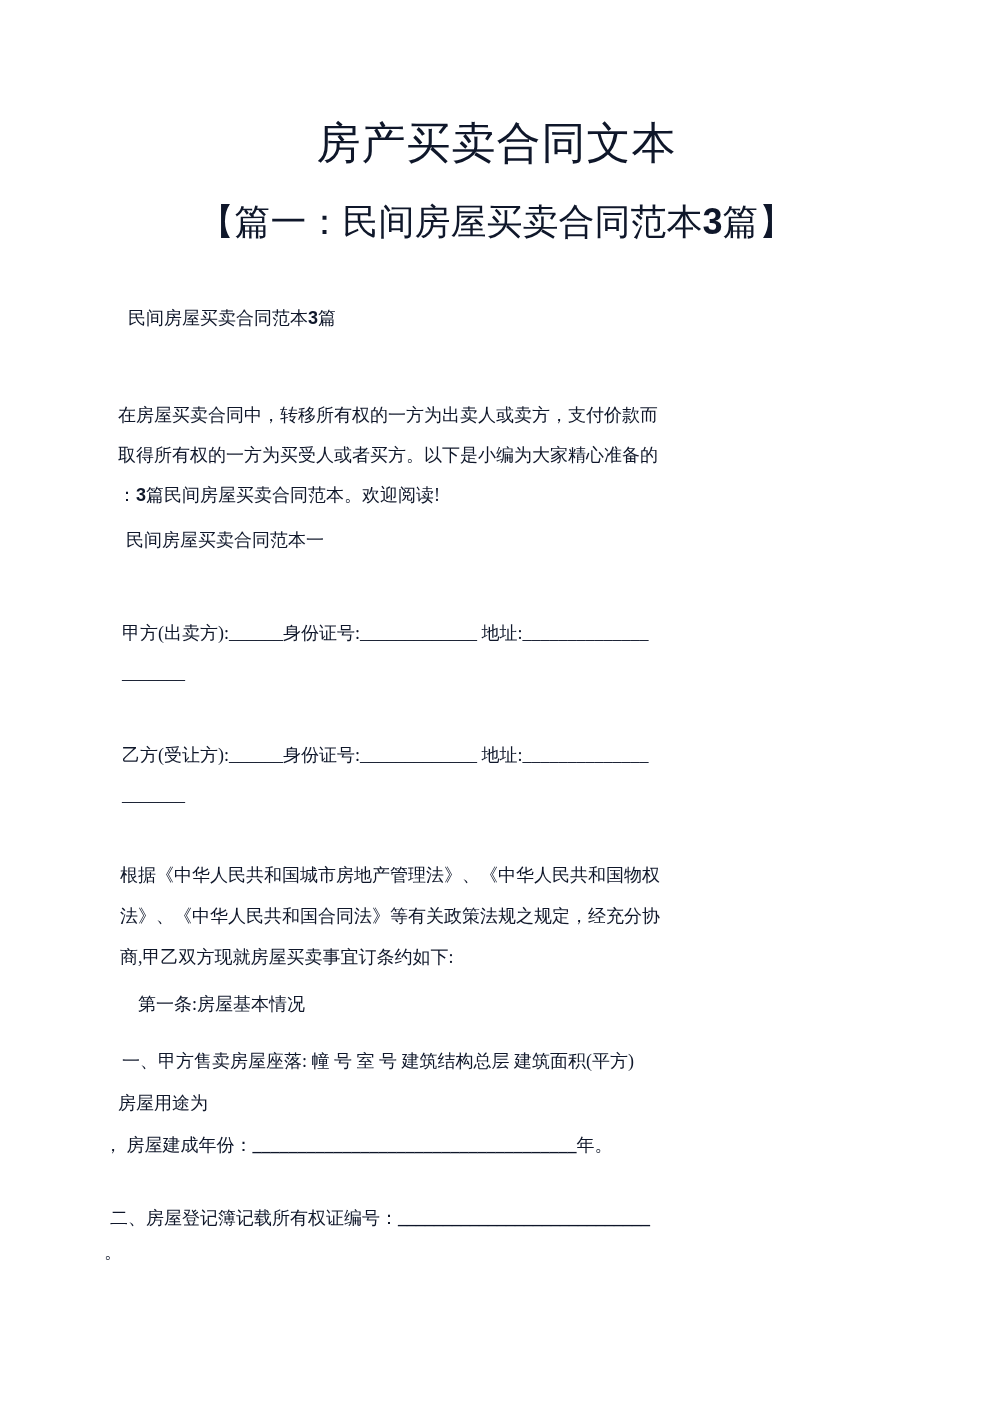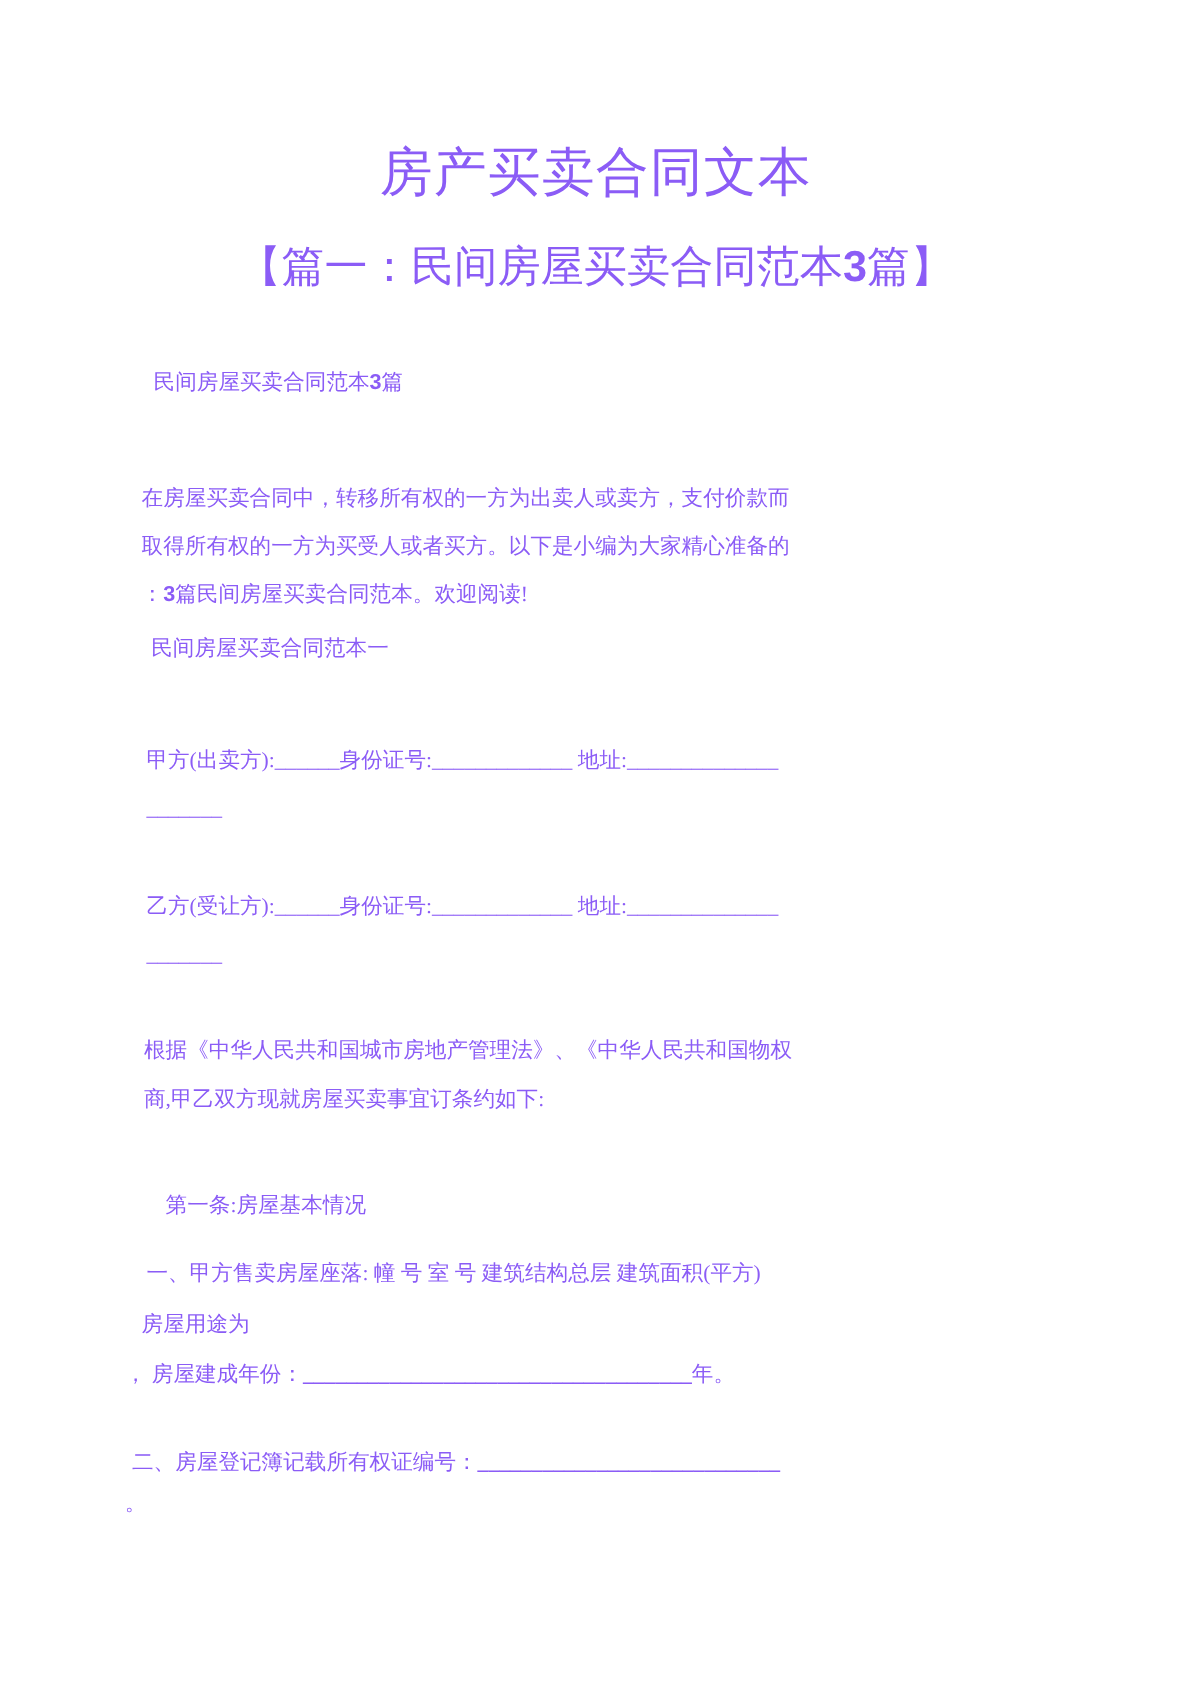--- a/index.html
+++ b/index.html
@@ -5,21 +5,21 @@
   html, body {
     margin: 0;
     padding: 0;
     background: #ffffff;
   }
   .page {
     position: relative;
     width: 993px;
     height: 1404px;
     background: #ffffff;
-    color: #8b5cf6;
+    color: #0f172a;
     font-family: "Liberation Serif", "DejaVu Serif", serif;
     overflow: hidden;
   }
   .abs { position: absolute; }
   .line { white-space: nowrap; }
 
   .doc-title {
     left: 0; right: 0; top: 120px;
     text-align: center;
     font-size: 44px;
@@ -84,20 +84,21 @@
     <div class="line">_______</div>
   </div>
 
   <div class="abs party-b body-text">
     <div class="line">乙方(受让方):______身份证号:_____________ 地址:______________</div>
     <div class="line">_______</div>
   </div>
 
   <div class="abs legal-basis body-text">
     <div class="line">根据《中华人民共和国城市房地产管理法》、《中华人民共和国物权</div>
+    <div class="line">法》、《中华人民共和国合同法》等有关政策法规之规定，经充分协</div>
     <div class="line">商,甲乙双方现就房屋买卖事宜订条约如下:</div>
   </div>
 
   <div class="abs article-one body-text line">第一条:房屋基本情况</div>
 
   <div class="abs clause-one body-text">
     <div class="line l1">一、甲方售卖房屋座落: 幢 号 室 号 建筑结构总层 建筑面积(平方)</div>
     <div class="line l2">房屋用途为</div>
     <div class="line l3">
       <span>， 房屋建成年份：</span><span class="blank-heavy">____________________________________</span><span>年。</span>

